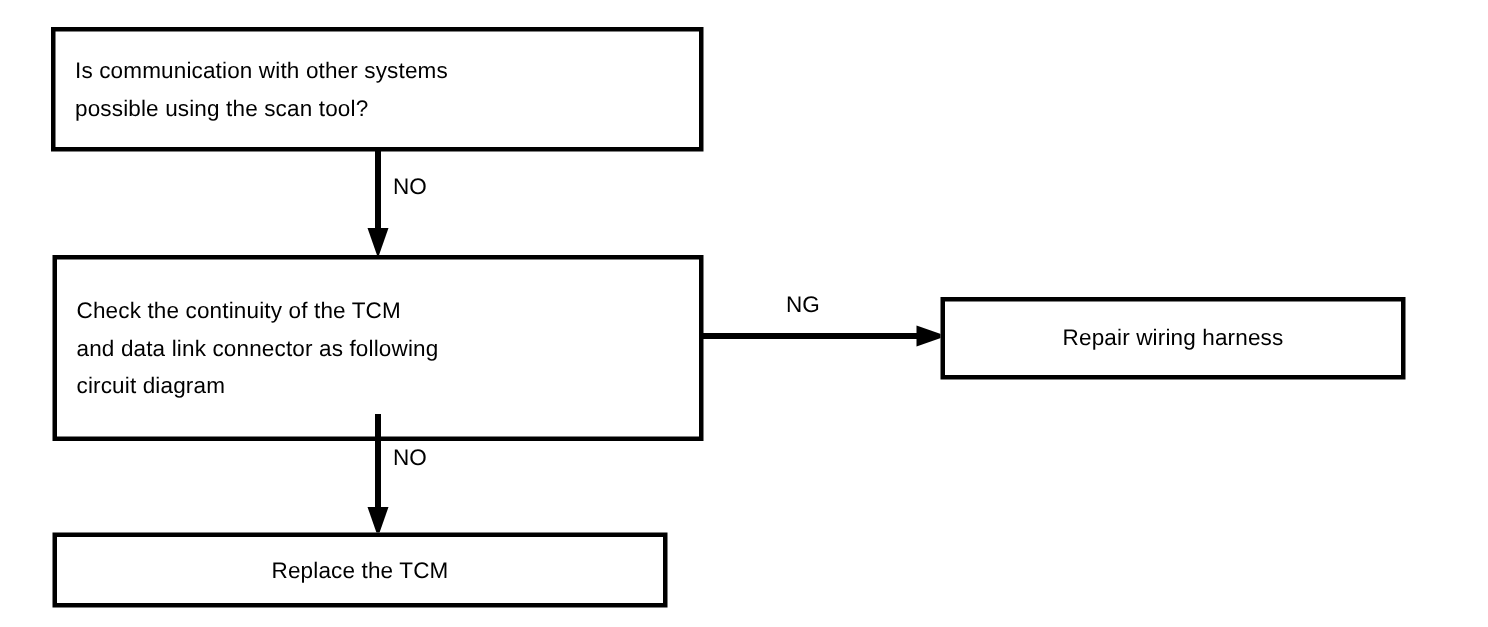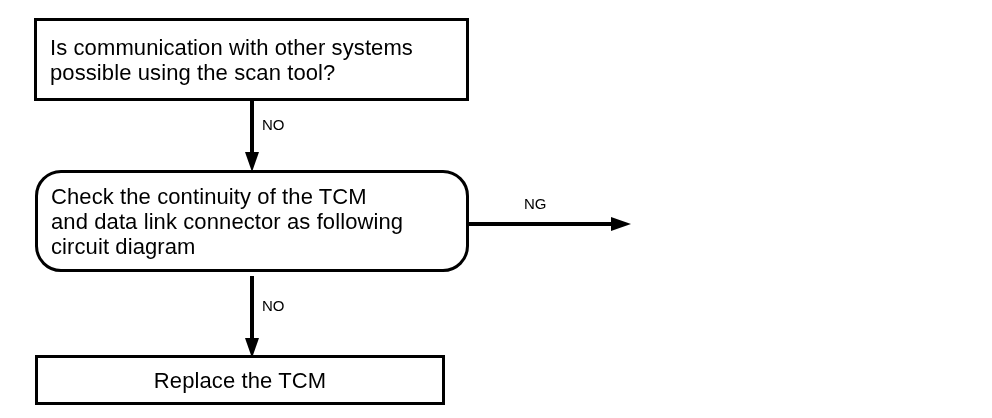--- a/index.html
+++ b/index.html
@@ -18,39 +18,39 @@
   .node {
     position: absolute;
     box-sizing: border-box;
     border: 3px solid #000000;
     background: #ffffff;
     display: flex;
     flex-direction: column;
     justify-content: center;
   }
   .node-text {
-    font-size: 22px;
+    font-size: 15px;
     line-height: 25px;
     color: #000000;
     white-space: pre-line;
     letter-spacing: 0.1px;
   }
   .align-left .node-text {
     text-align: left;
     padding-left: 13px;
     padding-right: 8px;
   }
   .align-center .node-text {
     text-align: center;
     padding: 0 8px;
   }
 
   
   #node-question      { left: 34px;  top: 18px;  width: 435px; height: 83px; }
-  #node-check         { left: 35px;  top: 170px; width: 434px; height: 102px; border-radius: 26px; }
+  #node-check         { left: 35px;  top: 170px; width: 434px; height: 124px; }
   #node-repair        { left: 627px; top: 198px; width: 310px; height: 55px; }
   #node-replace       { left: 35px;  top: 355px; width: 410px; height: 50px; }
 
   
   .edge {
     position: absolute;
   }
   .edge svg { display: block; }
 
   #edge-q-to-check  { left: 240px; top: 98px;  width: 26px; height: 74px; }
@@ -93,20 +93,23 @@
   </div>
 
   <div class="edge" id="edge-check-to-ng">
     <svg width="165" height="26" viewBox="0 0 165 26">
       <line x1="0" y1="12" x2="150" y2="12" stroke="#000000" stroke-width="4"></line>
       <polygon points="165,12 145,5 145,19" fill="#000000"></polygon>
     </svg>
   </div>
   <div class="edge-label" id="label-ng">NG</div>
 
+  <div class="node align-center" id="node-repair">
+    <div class="node-text">Repair wiring harness</div>
+  </div>
 
   <div class="edge" id="edge-check-to-replace">
     <svg width="26" height="82" viewBox="0 0 26 82">
       <line x1="12" y1="0" x2="12" y2="68" stroke="#000000" stroke-width="4"></line>
       <polygon points="12,82 5,62 19,62" fill="#000000"></polygon>
     </svg>
   </div>
   <div class="edge-label" id="label-no-2">NO</div>
 
   <div class="node align-center" id="node-replace">

